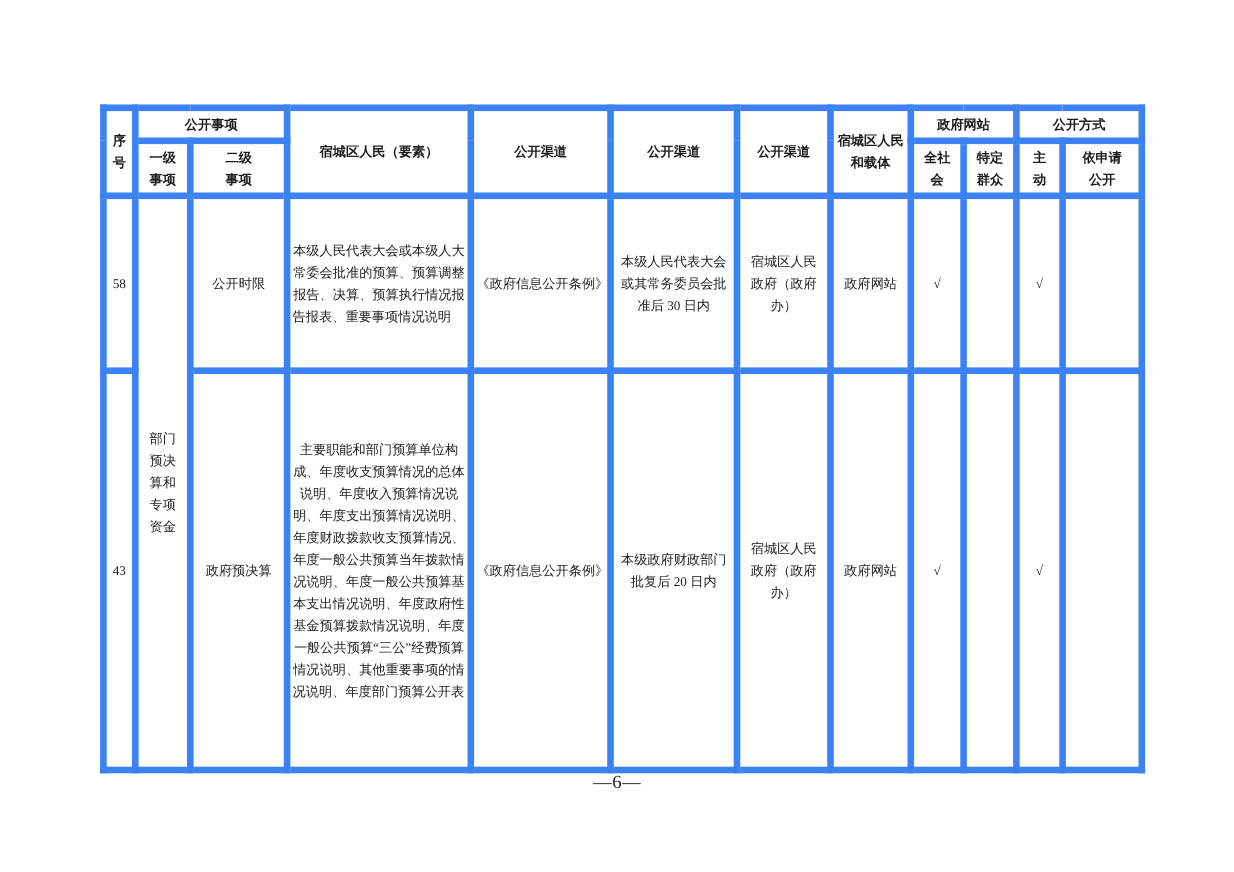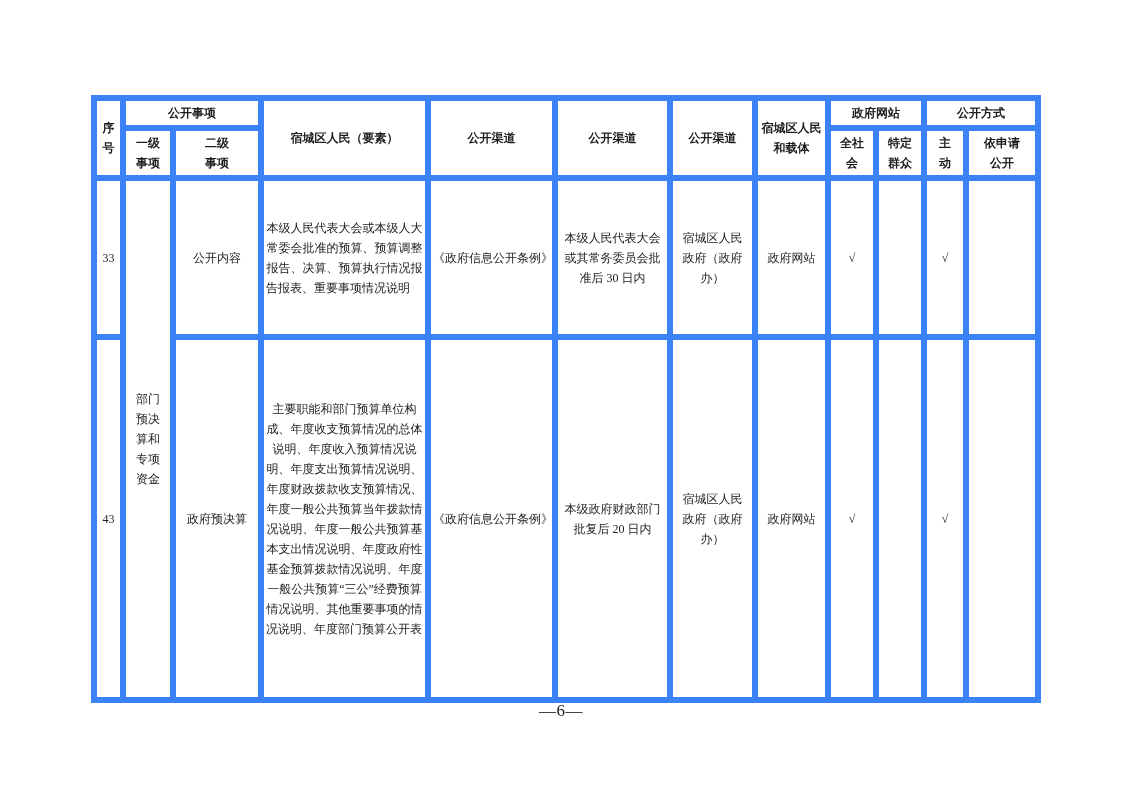--- a/index.html
+++ b/index.html
@@ -134,27 +134,27 @@
 会</td>
       <td class="th">特定
 群众</td>
       <td class="th">主
 动</td>
       <td class="th">依申请
 公开</td>
     </tr>
 
     <tr class="row33">
-      <td class="serial-cell">33</td>
+      <td class="serial-cell">58</td>
       <td class="level1-cell" rowspan="2">部门
 预决
 算和
 专项
 资金</td>
-      <td>公开内容</td>
+      <td>公开时限</td>
       <td class="content-cell">本级人民代表大会或本级人大常委会批准的预算、预算调整报告、决算、预算执行情况报告报表、重要事项情况说明</td>
       <td class="basis-cell">《政府信息公开条例》</td>
       <td class="timelimit-cell">本级人民代表大会
 或其常务委员会批
 准后 30 日内</td>
       <td class="subject-cell">宿城区人民
 政府（政府
 办）</td>
       <td>政府网站</td>
       <td class="check-cell">√</td>

